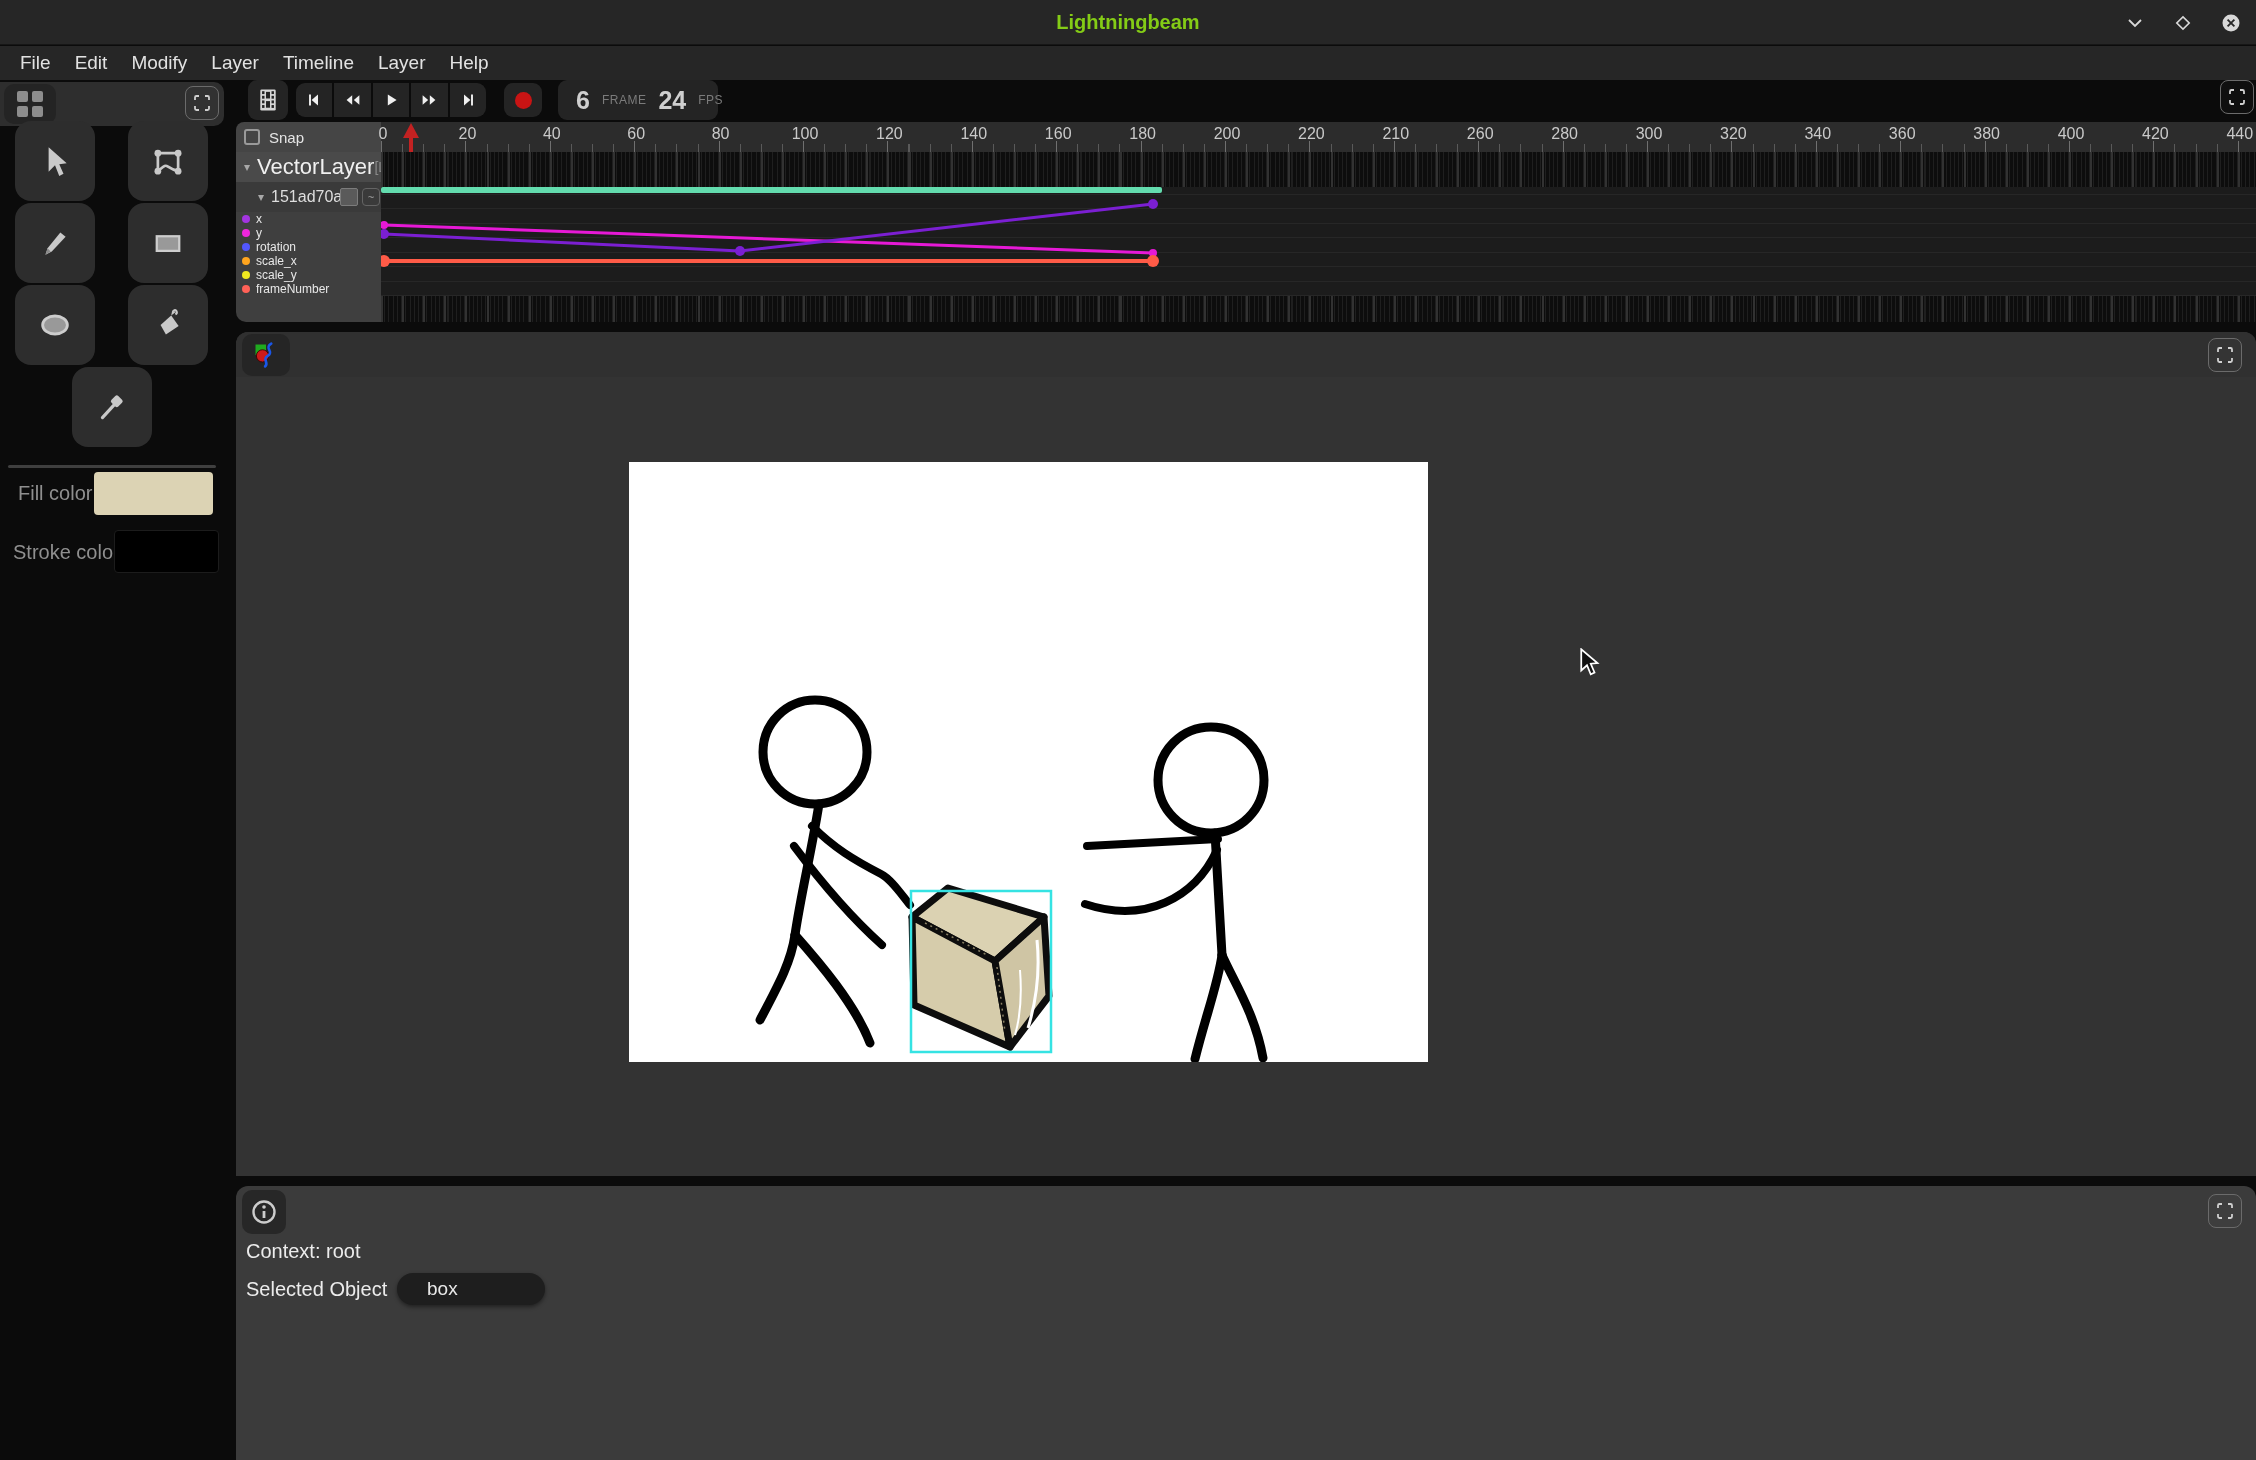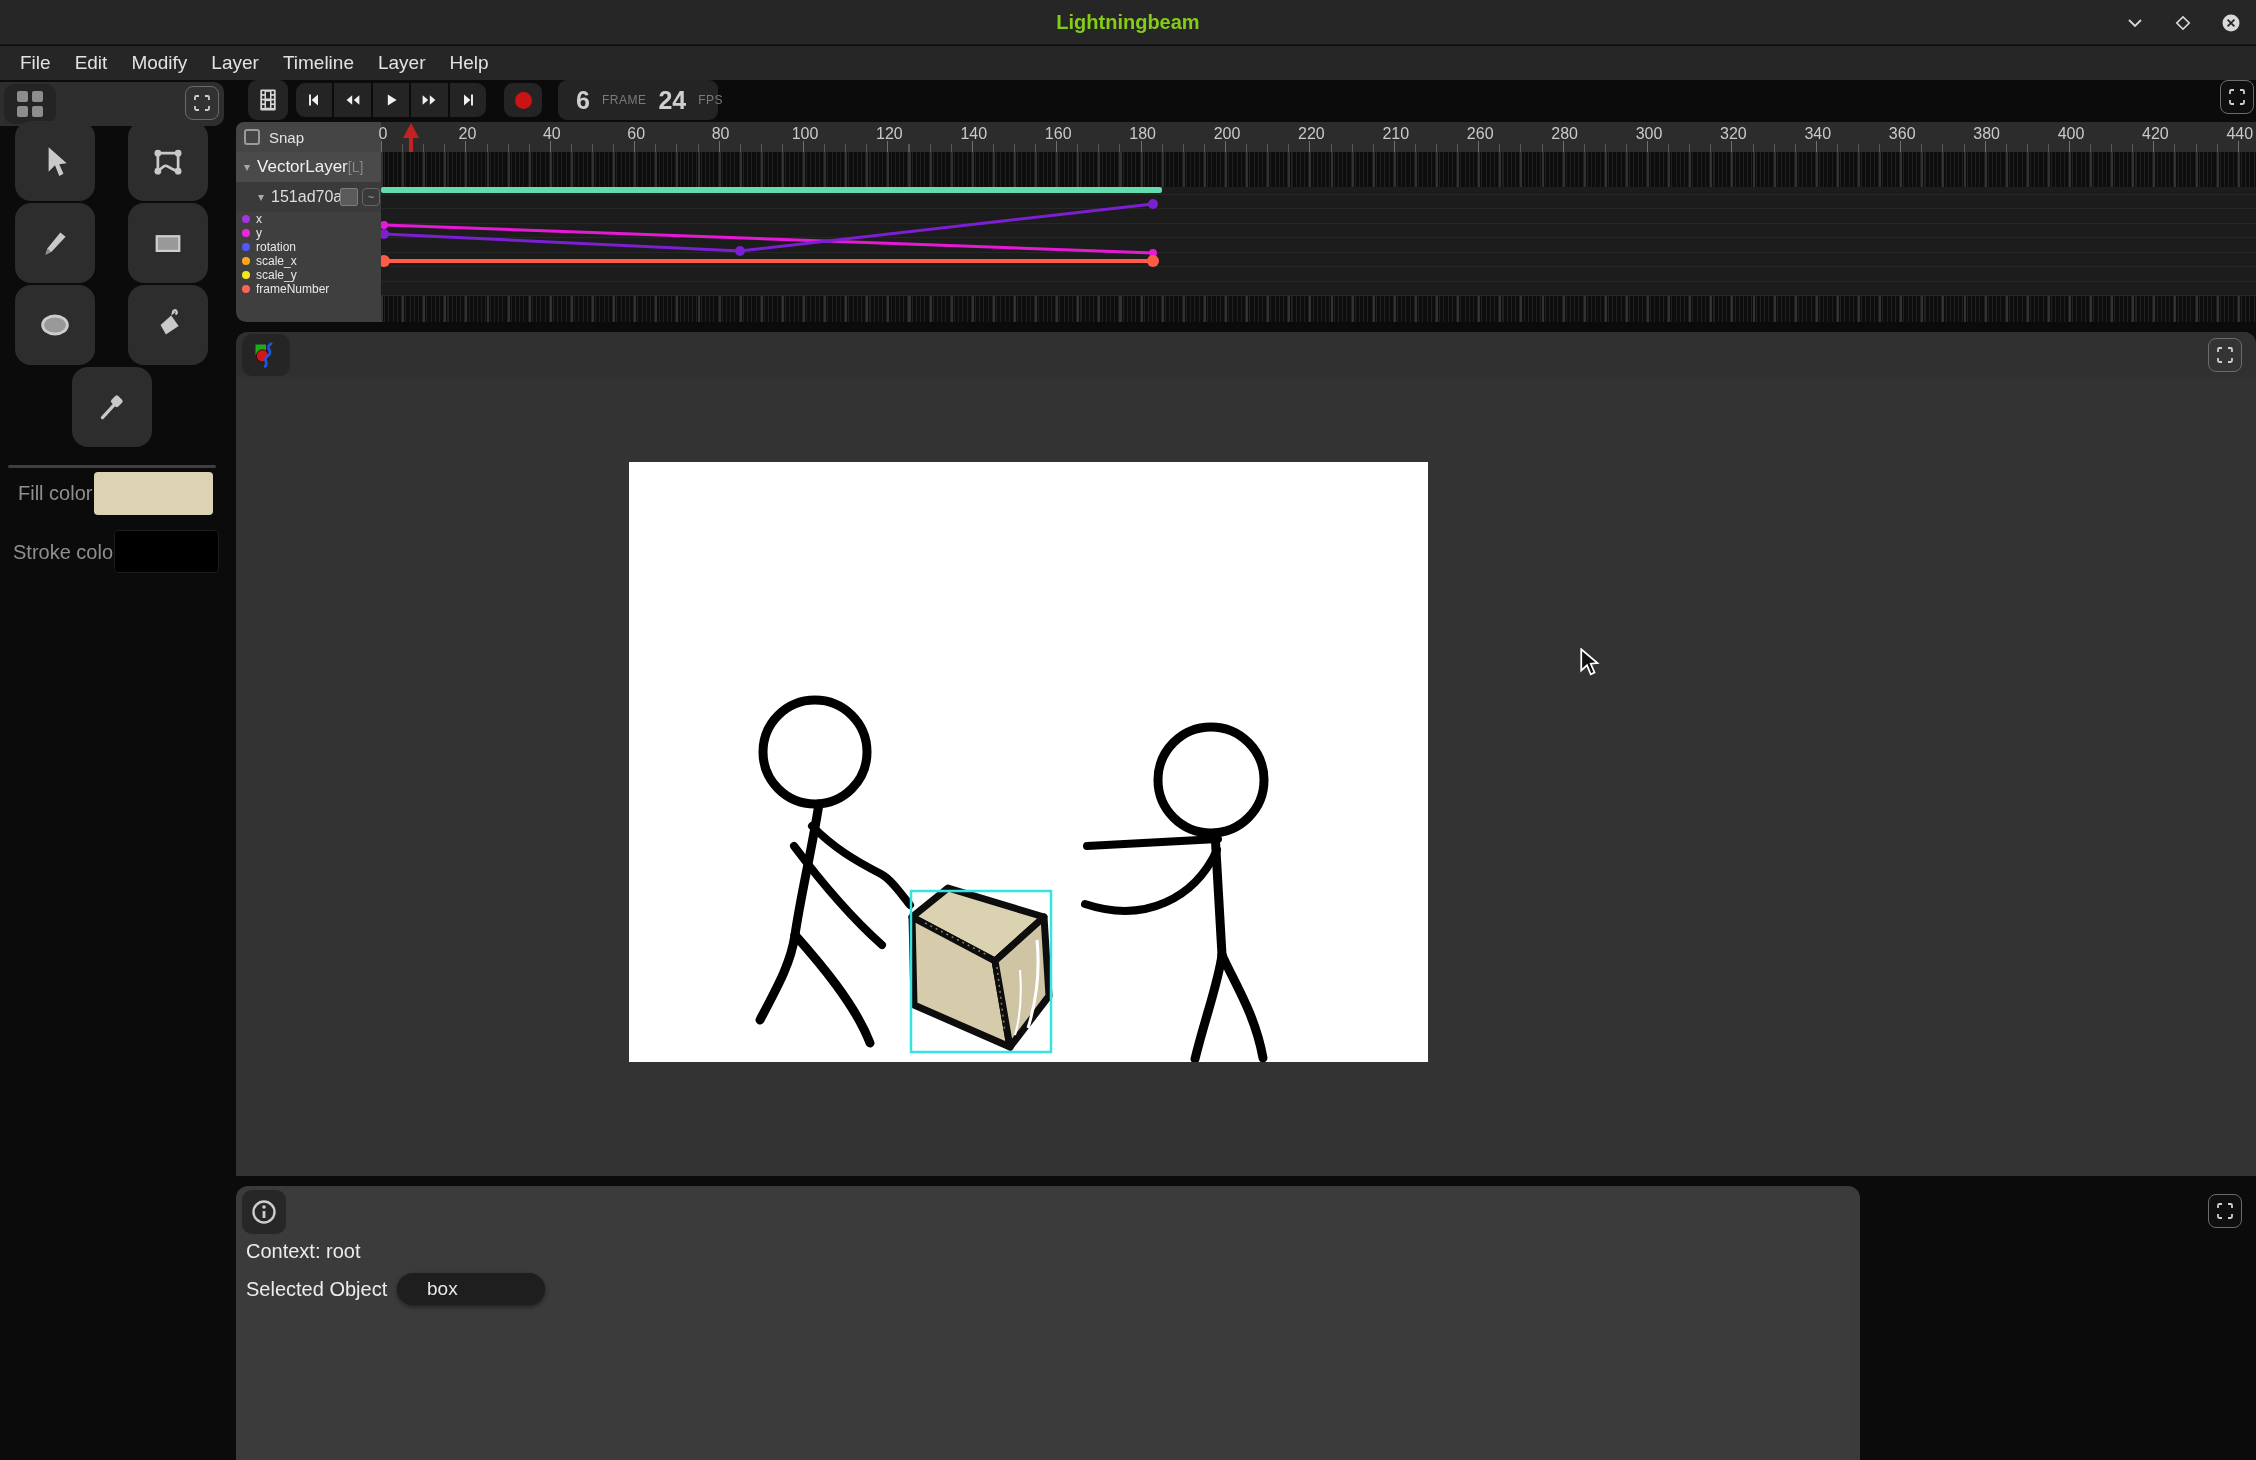--- a/index.html
+++ b/index.html
@@ -63,21 +63,21 @@
                   border-left:8px solid transparent; border-right:8px solid transparent;
                   border-bottom:15px solid #c32222; }
   .playhead-stem { position:absolute; top:57px; width:4px; height:17px; background:#c32222; }
 
   .tl-sidebar { position:absolute; left:0; top:72px; width:145px; height:170px; background:#3f3f3f;
                 border-radius:0 0 0 10px; }
   .layer-row { position:absolute; left:0; width:145px; height:30px; display:flex; align-items:center; }
   .row-vector { top:0; background:#4a4a4a; }
   .row-sub { top:30px; background:#3a3a3a; }
   .tri { color:#a8a8a8; font-size:12px; }
-  .layer-name { font-size:17px; color:#f0f0f0; margin-left:7px; }
+  .layer-name { font-size:22px; color:#f0f0f0; margin-left:7px; }
   .layer-badge { font-size:14px; color:#8a8a8a; }
   .sub-name { font-size:16px; color:#dedede; margin-left:7px; }
   .mini-btn-a { position:absolute; left:104px; top:6px; width:18px; height:18px; background:#5a5a5a;
                 border:1px solid #7c7c7c; border-radius:2px; }
   .mini-btn-b { position:absolute; left:126px; top:6px; width:18px; height:18px; border:1px solid #646464;
                 border-radius:4px; color:#a5a5a5; font-size:11px; display:flex; align-items:center; justify-content:center; }
   .props { position:absolute; left:0; top:60px; width:145px; }
   .prop-row { height:14px; display:flex; align-items:center; }
   .prop-dot { width:8px; height:8px; border-radius:50%; margin-left:6px; }
   .prop-label { margin-left:6px; font-size:12px; color:#e8e8e8; }
@@ -98,21 +98,21 @@
   .canvas-panel { position:absolute; left:236px; top:332px; width:2020px; height:844px; background:#333333;
                   border-radius:12px 12px 0 0; overflow:hidden; }
   .canvas-header { position:absolute; left:0; top:0; width:2020px; height:45px; background:#303030; }
   .logo-btn { position:absolute; left:6px; top:2px; width:48px; height:42px; background:#252525;
               border-radius:10px; display:flex; align-items:center; justify-content:center; }
   .cv-expand { position:absolute; left:1972px; top:6px; }
   .stage { position:absolute; left:393px; top:130px; width:799px; height:600px; background:#ffffff; }
   .mouse-cursor { position:absolute; left:1341px; top:316px; }
 
   
-  .inspector { position:absolute; left:236px; top:1186px; width:1624px; height:274px; background:#3b3b3b;
+  .inspector { position:absolute; left:236px; top:1186px; width:2020px; height:274px; background:#3b3b3b;
                border-radius:12px 12px 0 0; }
   .info-btn { position:absolute; left:6px; top:4px; width:44px; height:44px; background:#272727;
               border-radius:10px; display:flex; align-items:center; justify-content:center; }
   .insp-expand { position:absolute; left:1972px; top:8px; }
   .context-text { position:absolute; left:10px; top:54px; font-size:20px; color:#ececec; }
   .selected-row { position:absolute; left:10px; top:92px; display:flex; align-items:center; }
   .selected-label { font-size:20px; color:#ececec; }
   .selected-field { position:absolute; left:151px; top:-5px; width:148px; height:32px; background:#1e1e1e;
                     border-radius:16px; display:flex; align-items:center; padding-left:30px;
                     box-shadow:0 2px 4px rgba(0,0,0,.45); }

